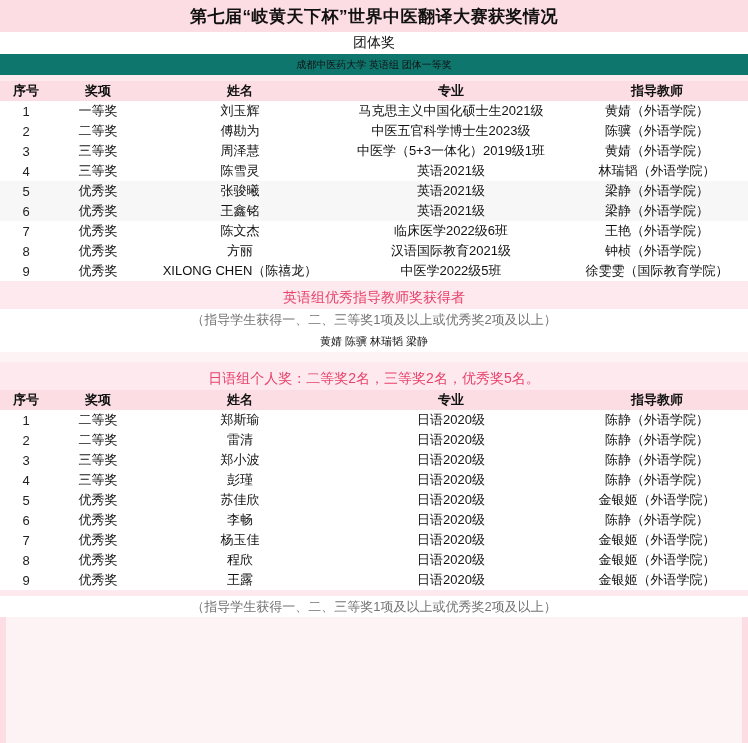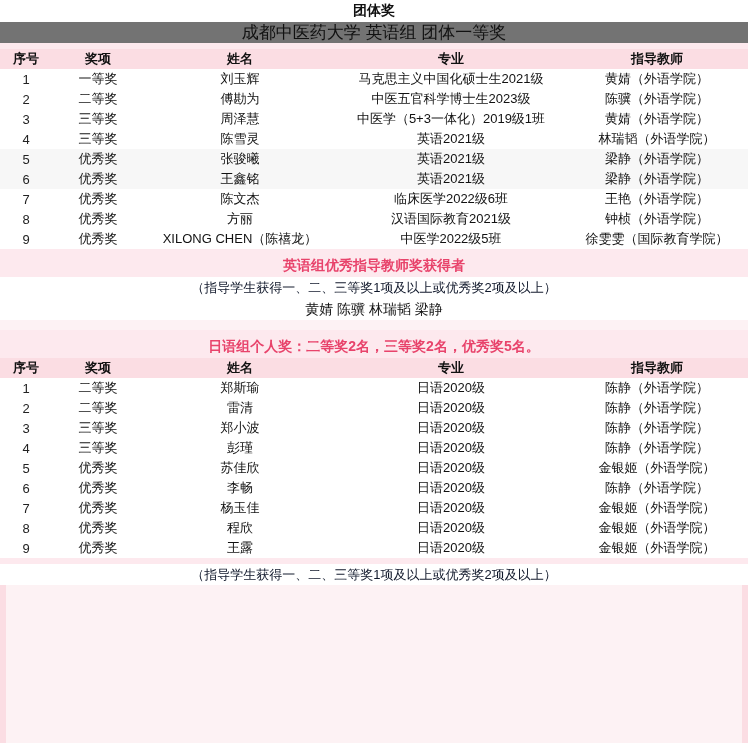--- a/index.html
+++ b/index.html
@@ -30,37 +30,37 @@
     color: #111;
     letter-spacing: 0.5px;
   }
 
   .section-head {
     height: 22px;
     display: flex;
     align-items: center;
     justify-content: center;
     font-size: 14px;
-    font-weight: bold;
+    font-weight: normal;
     color: #111;
     background: #ffffff;
   }
   .section-head.pink {
     background: #fde9ee;
     color: #e8436b;
   }
 
   .center-line {
     display: flex;
     align-items: center;
     justify-content: center;
-    font-size: 17px;
+    font-size: 10px;
     color: #111;
     height: 21px;
-    background: #737373;
+    background: #0f766e;
   }
 
   table.grid {
     width: 748px;
     border-collapse: collapse;
     table-layout: fixed;
     background: #ffffff;
   }
   table.grid col.c1 { width: 52px; }
   table.grid col.c2 { width: 92px; }
@@ -97,28 +97,28 @@
     background: #fde9ee;
   }
   .thin-gap2 {
     height: 10px;
     background: #fdf2f4;
   }
 
   .note {
     text-align: center;
     font-size: 13px;
-    color: #0f172a;
+    color: #737373;
     height: 21px;
     line-height: 21px;
     background: #ffffff;
   }
   .names {
     text-align: center;
-    font-size: 14px;
+    font-size: 11px;
     color: #111;
     height: 22px;
     line-height: 22px;
     background: #ffffff;
   }
 
   .left-stripe {
     position: absolute;
     left: 0; top: 0; bottom: 0;
     width: 6px;
@@ -137,20 +137,23 @@
 </style>
 </head>
 <body>
 
 <div id="page">
   <div class="left-stripe"></div>
   <div class="right-stripe"></div>
 
   <div class="content">
 
+    <div class="title-bar">
+      <div class="title">第七届“岐黄天下杯”世界中医翻译大赛获奖情况</div>
+    </div>
 
     <div class="section-head">团体奖</div>
     <div class="center-line">成都中医药大学  英语组  团体一等奖</div>
 
     <div class="thin-gap"></div>
 
 
     <table class="grid">
       <colgroup>
           <col class="c1">

